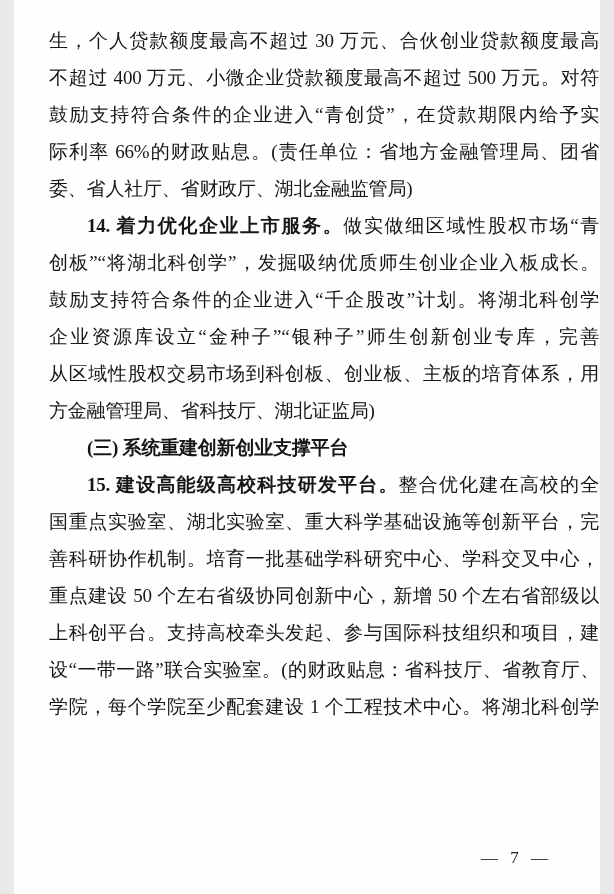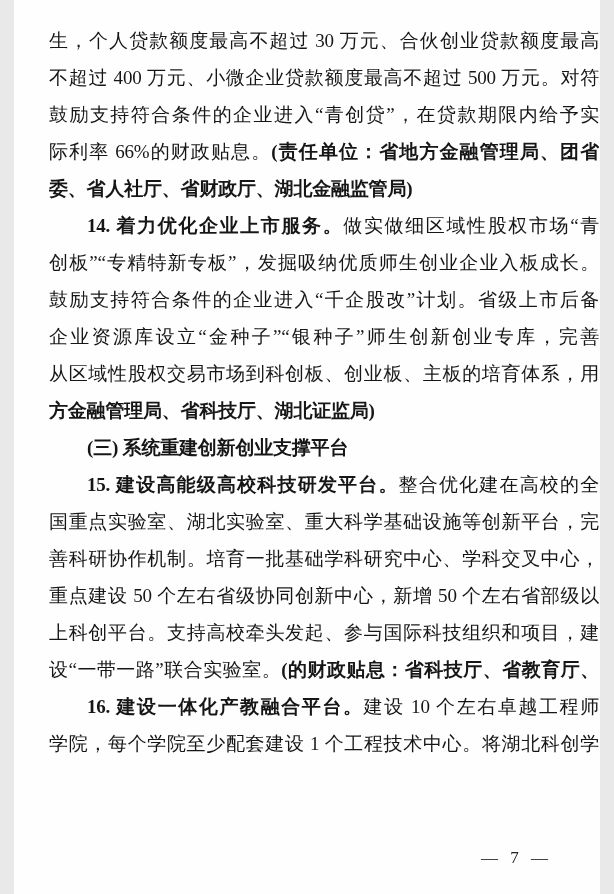--- a/index.html
+++ b/index.html
@@ -40,21 +40,21 @@
   .line.indent {
     text-indent: 2em;
   }
   .seg-normal {
     font-weight: 400;
   }
   .seg-lead {
     font-weight: 700;
   }
   .seg-duty {
-    font-weight: 700;
+    font-weight: 400;
   }
   .seg-heading {
     font-weight: 700;
   }
   .footer {
     position: absolute;
     top: 848px;
     right: 48px;
     font-size: 17px;
     letter-spacing: 4px;
@@ -66,29 +66,28 @@
 <body>
 
 <div class="page">
   <div class="doc-body">
       <div class="line"><span class="seg-normal">生，个人贷款额度最高不超过 30 万元、合伙创业贷款额度最高</span></div>
       <div class="line"><span class="seg-normal">不超过 400 万元、小微企业贷款额度最高不超过 500 万元。对符</span></div>
       <div class="line"><span class="seg-normal">鼓励支持符合条件的企业进入“青创贷”，在贷款期限内给予实</span></div>
       <div class="line"><span class="seg-normal">际利率 66%的财政贴息。</span><span class="seg-duty">(责任单位：省地方金融管理局、团省</span></div>
       <div class="line align-left"><span class="seg-duty">委、省人社厅、省财政厅、湖北金融监管局)</span></div>
       <div class="line indent"><span class="seg-lead">14. 着力优化企业上市服务。</span><span class="seg-normal">做实做细区域性股权市场“青</span></div>
-      <div class="line"><span class="seg-normal">创板”“专精特新专板”，发掘吸纳优质师生创业企业入板成长。</span></div>
-      <div class="line"><span class="seg-normal">鼓励支持符合条件的企业进入“千企股改”计划。省级上市后备</span></div>
+      <div class="line"><span class="seg-normal">创板”“将湖北科创学”，发掘吸纳优质师生创业企业入板成长。</span></div>
+      <div class="line"><span class="seg-normal">鼓励支持符合条件的企业进入“千企股改”计划。将湖北科创学</span></div>
       <div class="line"><span class="seg-normal">企业资源库设立“金种子”“银种子”师生创新创业专库，完善</span></div>
       <div class="line"><span class="seg-normal">从区域性股权交易市场到科创板、创业板、主板的培育体系，用</span></div>
       <div class="line align-left"><span class="seg-duty">方金融管理局、省科技厅、湖北证监局)</span></div>
       <div class="line indent align-left"><span class="seg-heading">(三) 系统重建创新创业支撑平台</span></div>
       <div class="line indent"><span class="seg-lead">15. 建设高能级高校科技研发平台。</span><span class="seg-normal">整合优化建在高校的全</span></div>
       <div class="line"><span class="seg-normal">国重点实验室、湖北实验室、重大科学基础设施等创新平台，完</span></div>
       <div class="line"><span class="seg-normal">善科研协作机制。培育一批基础学科研究中心、学科交叉中心，</span></div>
       <div class="line"><span class="seg-normal">重点建设 50 个左右省级协同创新中心，新增 50 个左右省部级以</span></div>
       <div class="line"><span class="seg-normal">上科创平台。支持高校牵头发起、参与国际科技组织和项目，建</span></div>
       <div class="line"><span class="seg-normal">设“一带一路”联合实验室。</span><span class="seg-duty">(的财政贴息：省科技厅、省教育厅、</span></div>
-      <div class="line indent"><span class="seg-lead">16. 建设一体化产教融合平台。</span><span class="seg-normal">建设 10 个左右卓越工程师</span></div>
       <div class="line"><span class="seg-normal">学院，每个学院至少配套建设 1 个工程技术中心。将湖北科创学</span></div>
     </div>
   <div class="footer">— 7 —</div>
 </div>
 
 </body></html>

